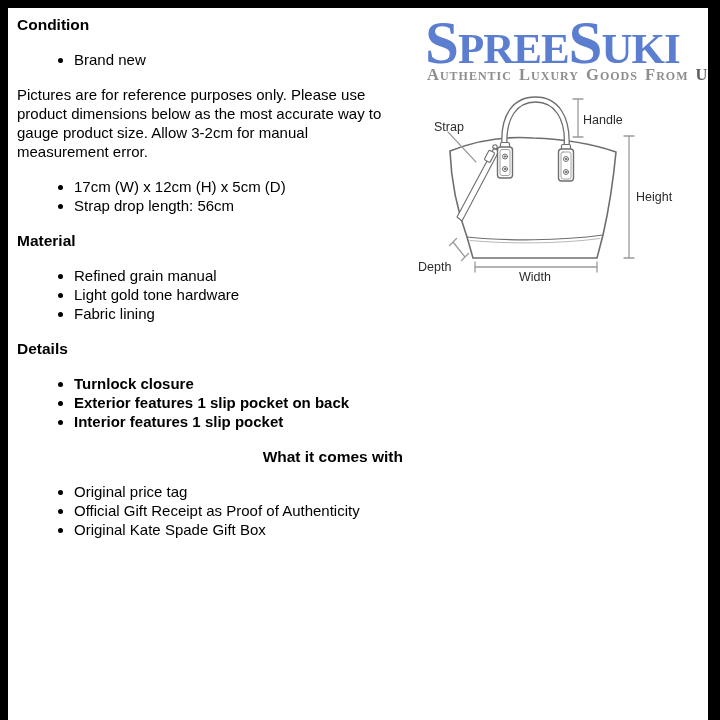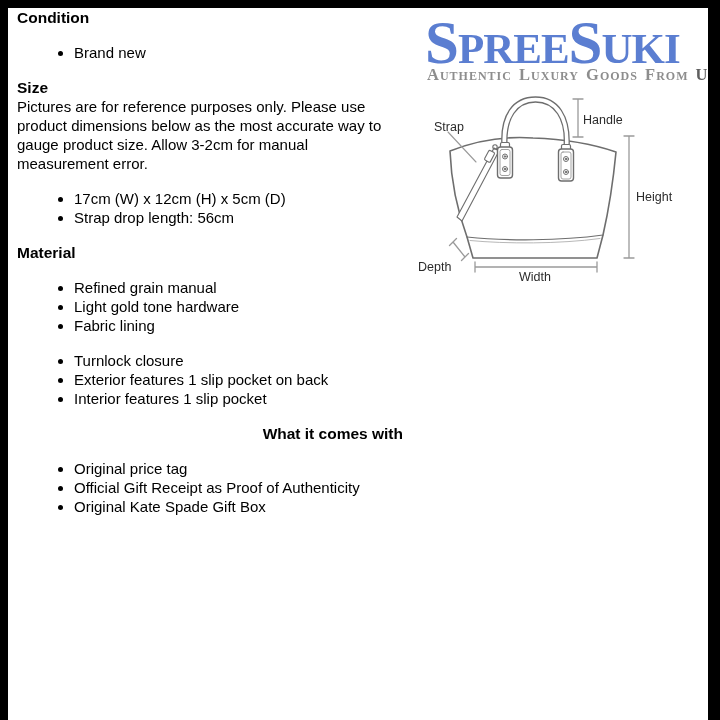--- a/index.html
+++ b/index.html
@@ -11,34 +11,34 @@
     border-left:8px solid #000;
     border-right:12px solid #000;
     background:#fff;
     overflow:hidden;
     font-family:"Liberation Sans", sans-serif;
     color:#000;
   }
   .content{position:relative;width:700px;height:712px;}
 
   
-  .col-left{position:absolute;left:9px;top:0;width:386px;font-size:15px;line-height:19px;}
+  .col-left{position:absolute;left:9px;top:7px;width:386px;font-size:15px;line-height:19px;}
   .col-left h3{font-size:15.5px;line-height:19px;font-weight:bold;margin:0;padding:0;}
   .col-left ul{margin:16px;padding:0 0 0 41px;list-style:disc;}
   .col-left li{line-height:19px;}
   .col-left p{margin:0;padding:0;}
   .mt-h-condition{margin-top:11px;}
   .mt-ul-condition{margin-top:23px;}
   .mt-h-size{margin-top:22px;}
   .mt-p-size{margin-top:22px;}
   .mt-ul-size{margin-top:24px;}
   .mt-h-material{margin-top:32px;}
   .mt-ul-material{margin-top:22px;}
   .mt-h-details{margin-top:44px;}
-  .mt-ul-details{margin-top:22px;}
+  .mt-ul-details{margin-top:22px;font-weight:bold;}
   .mt-h-comes{margin-top:22px;text-align:right;}
   .mt-ul-comes{margin-top:22px;}
   .mt-p-footer{margin-top:23px;}
 
   
   .brand{
     position:absolute;left:417px;top:2px;width:360px;
     font-family:"Liberation Serif", serif;
     font-weight:bold;
     font-variant:small-caps;
@@ -69,34 +69,34 @@
 <div class="page">
   <div class="content">
 
     <div class="col-left">
 
       <h3 class="mt-h-condition">Condition</h3>
       <ul class="mt-ul-condition">
         <li>Brand new</li>
       </ul>
 
-      <h3 class="mt-h-size">Size</h3>
       <p class="mt-p-size">Pictures are for reference purposes only. Please use product dimensions below as the most accurate way to gauge product size. Allow 3-2cm for manual measurement error.</p>
       <ul class="mt-ul-size">
         <li>17cm (W) x 12cm (H) x 5cm (D)</li>
         <li>Strap drop length: 56cm</li>
       </ul>
 
       <h3 class="mt-h-material">Material</h3>
       <ul class="mt-ul-material">
         <li>Refined grain manual</li>
         <li>Light gold tone hardware</li>
         <li>Fabric lining</li>
       </ul>
 
+      <h3 class="mt-h-details">Details</h3>
       <ul class="mt-ul-details">
         <li>Turnlock closure</li>
         <li>Exterior features 1 slip pocket on back</li>
         <li>Interior features 1 slip pocket</li>
       </ul>
 
       <h3 class="mt-h-comes">What it comes with</h3>
       <ul class="mt-ul-comes">
         <li>Original price tag</li>
         <li>Official Gift Receipt as Proof of Authenticity</li>

